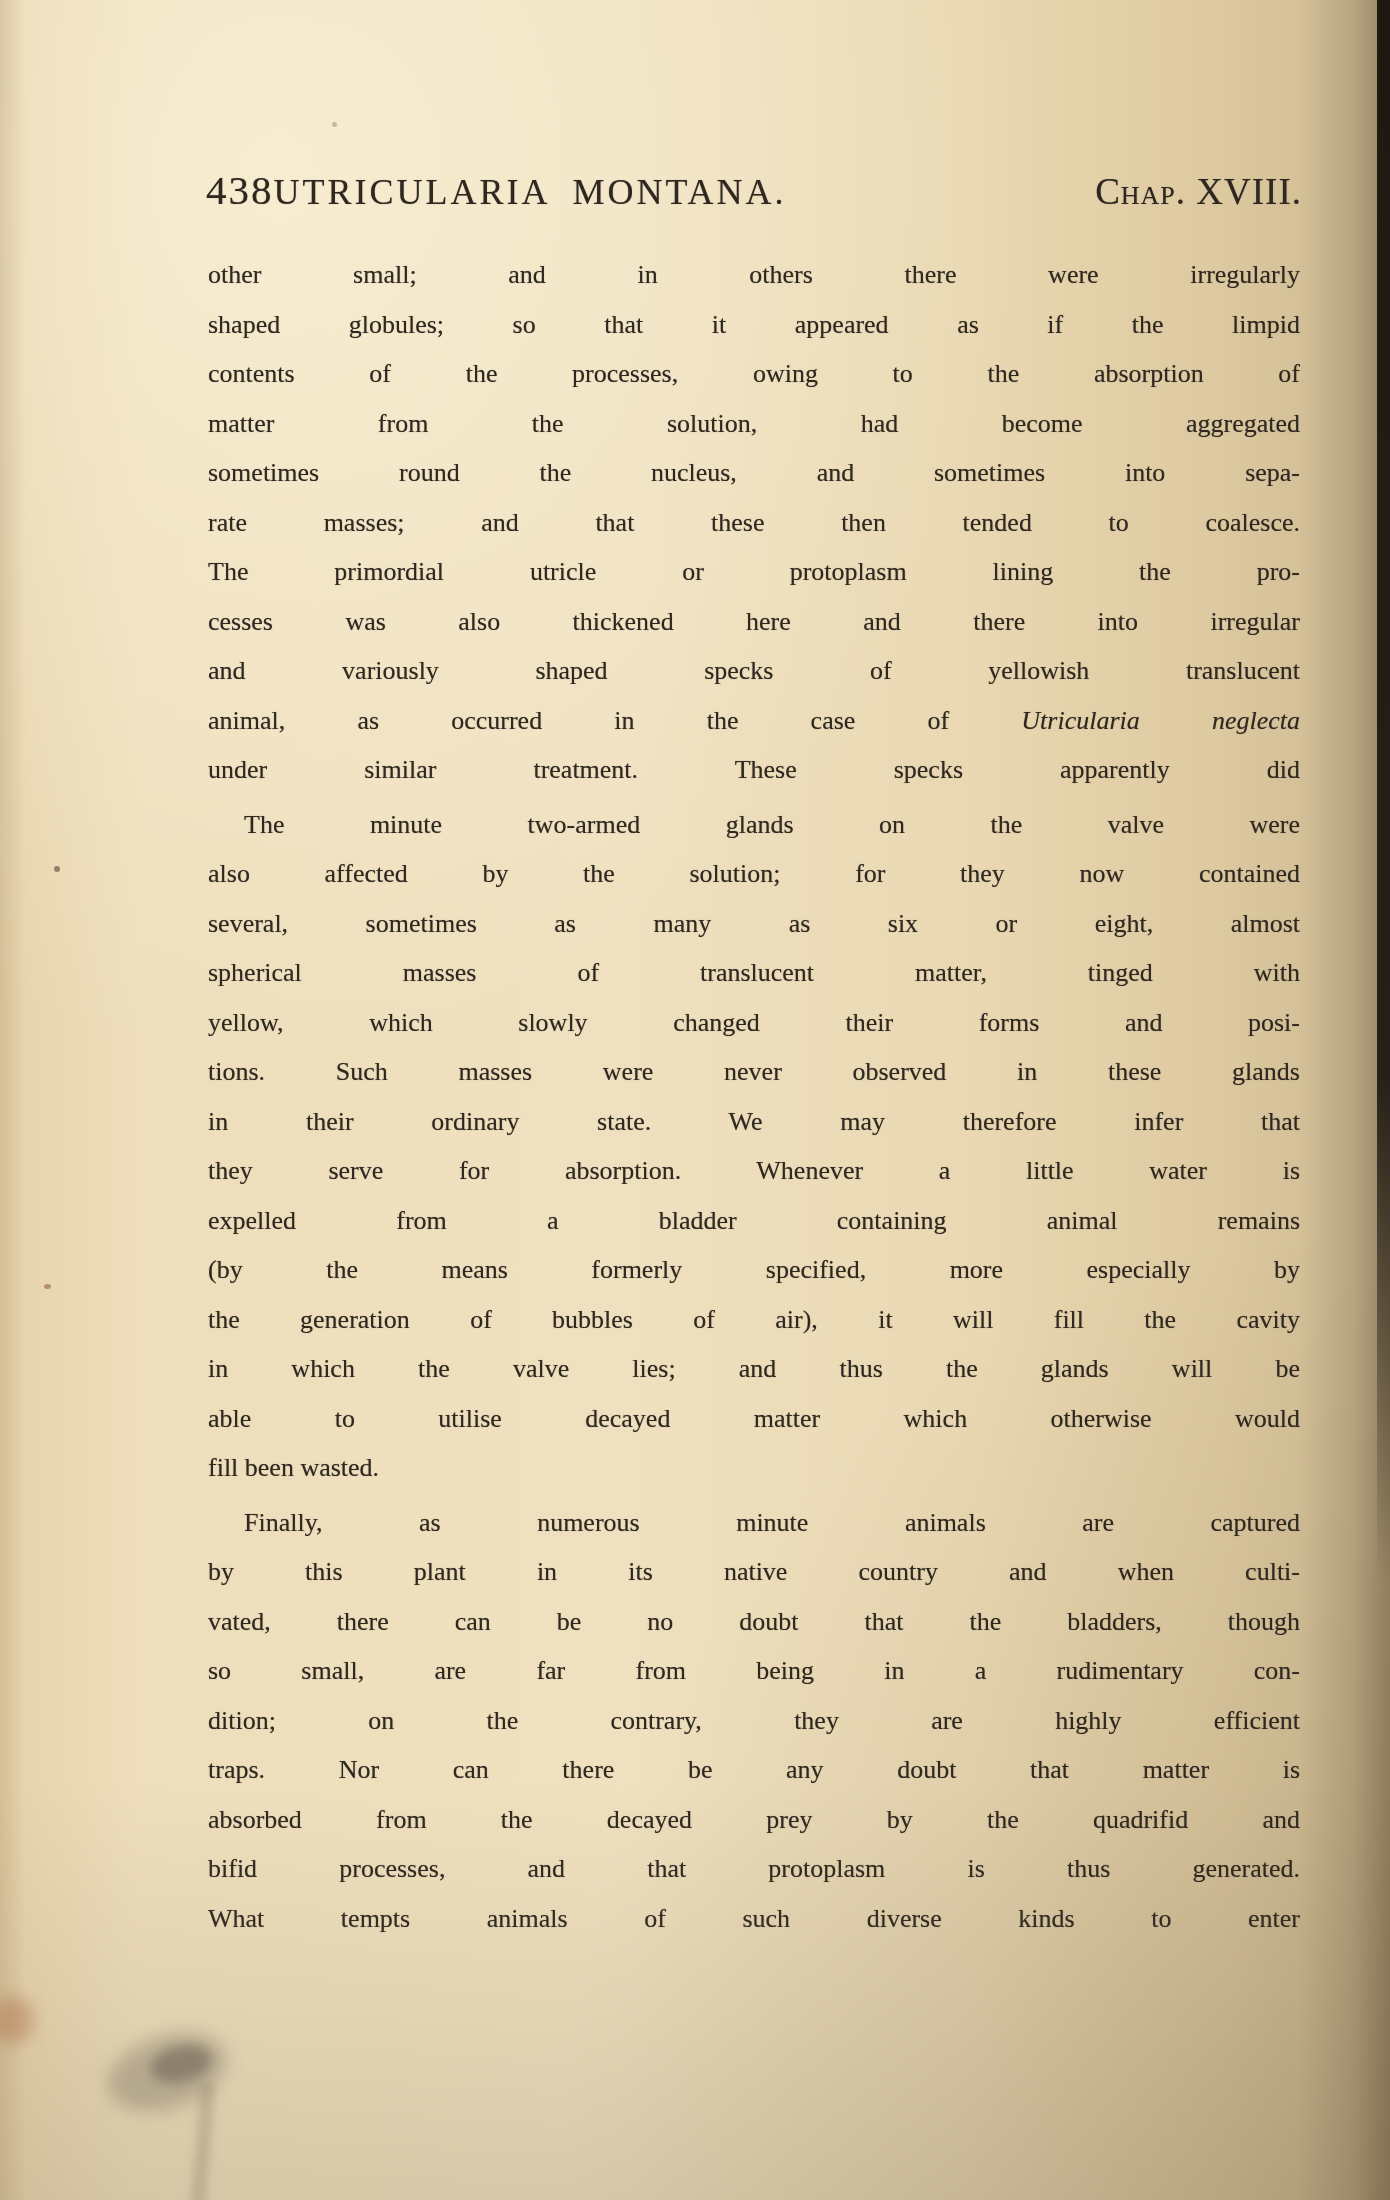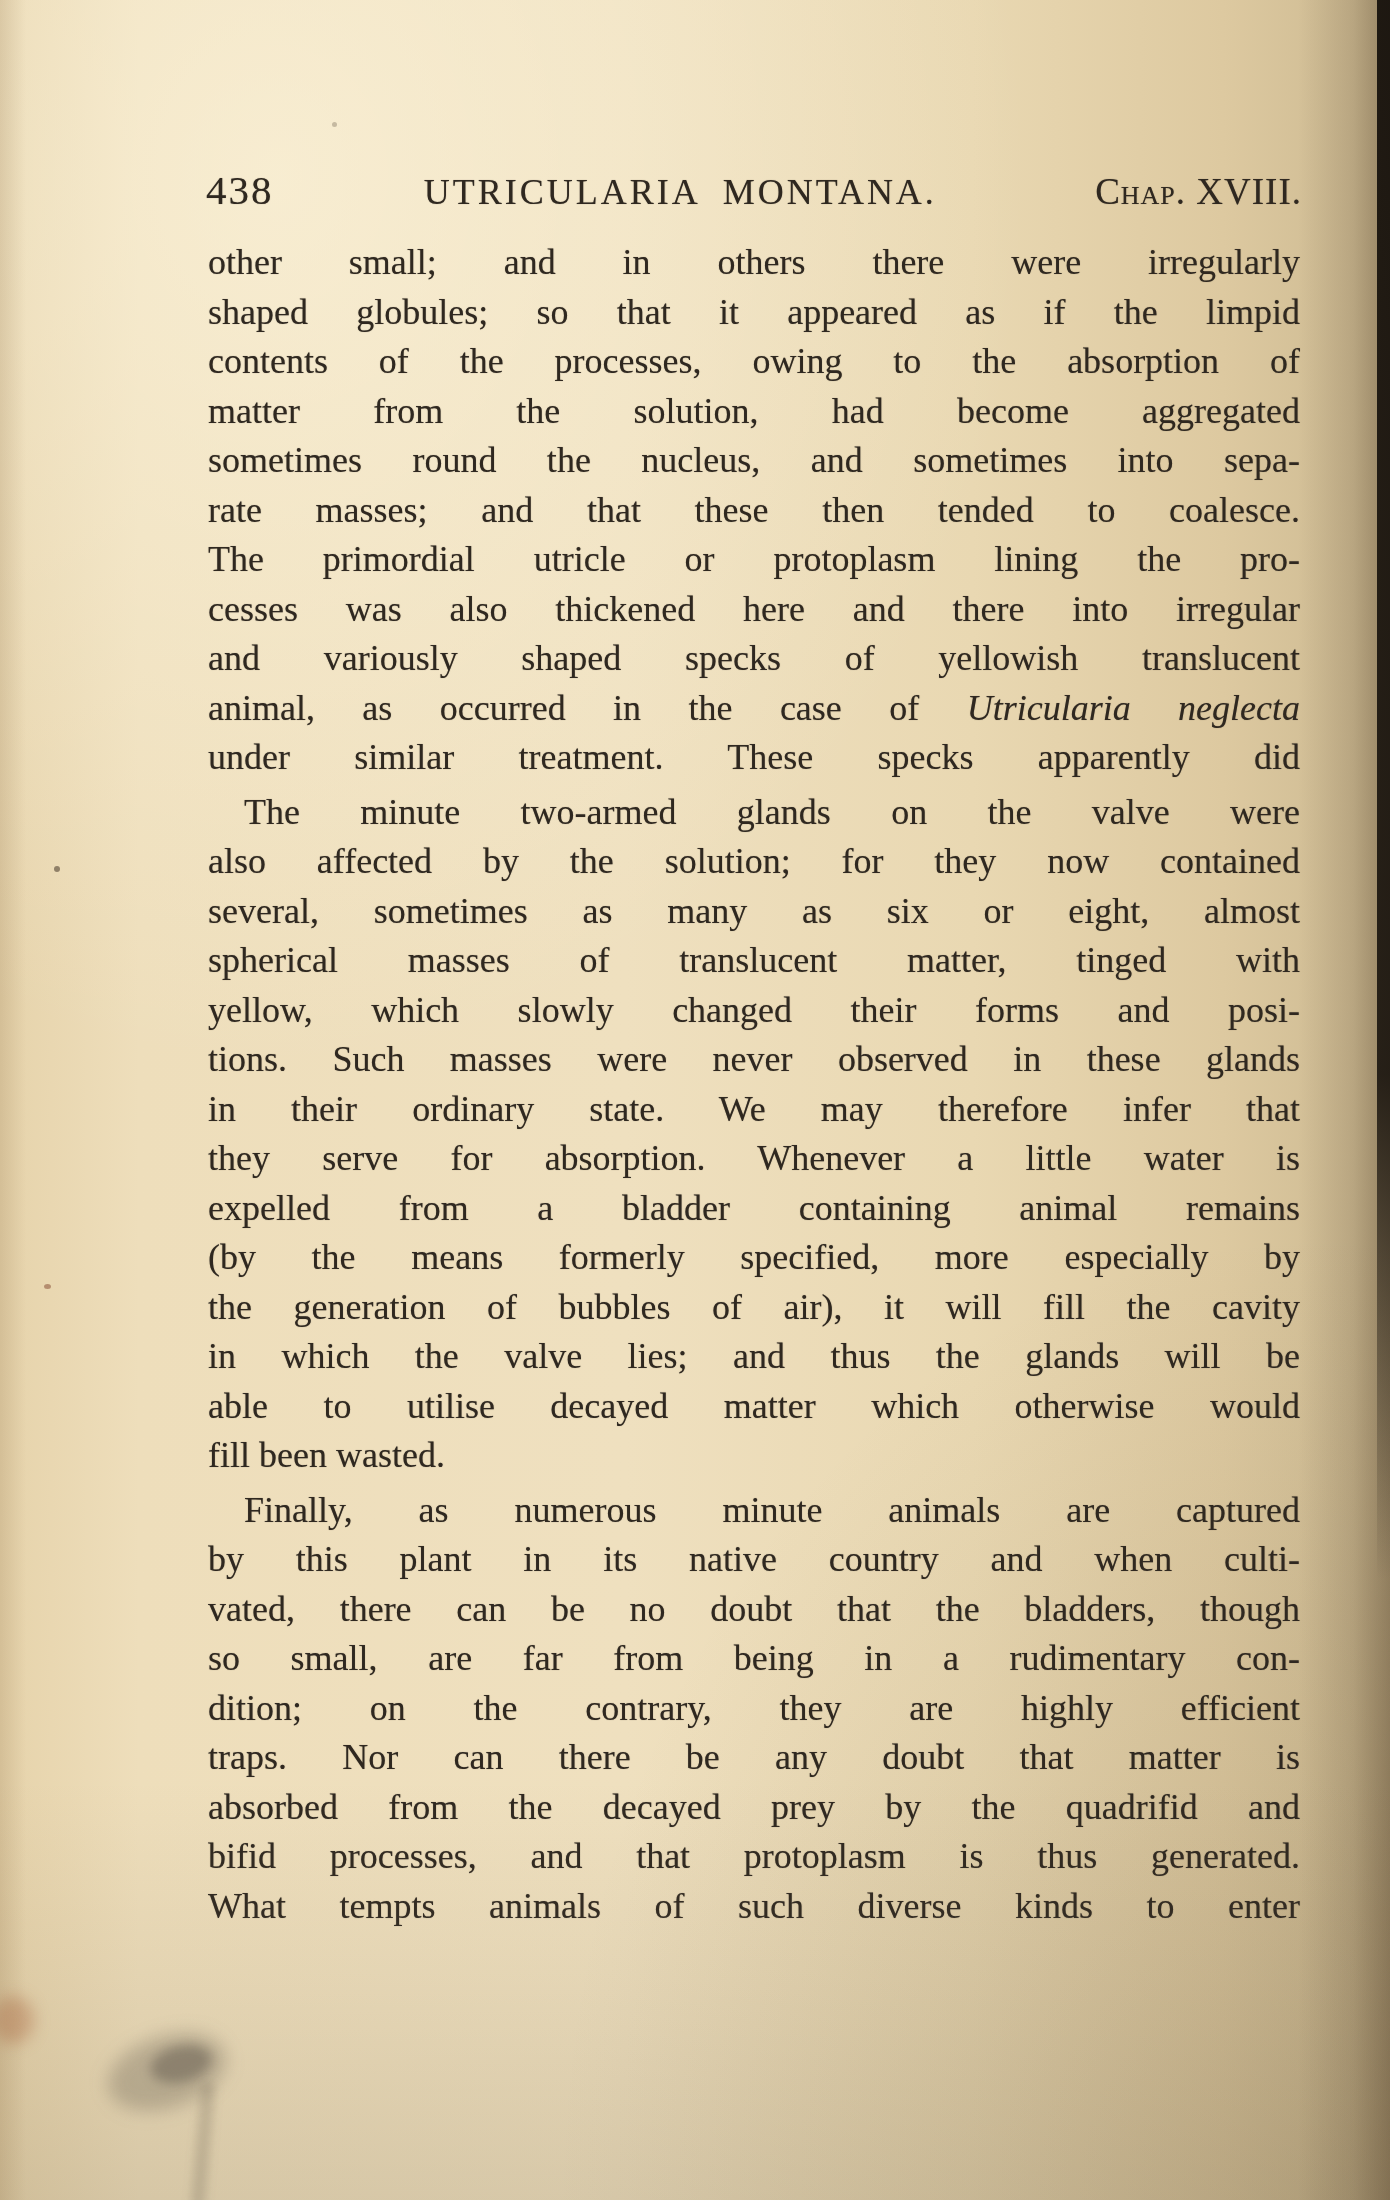--- a/index.html
+++ b/index.html
@@ -29,25 +29,25 @@
   .stain-red{position:absolute;left:-8px;top:1996px;width:42px;height:48px;border-radius:50%;
     background:rgba(160,82,42,.32);filter:blur(8px);}
   .speck{position:absolute;border-radius:50%;background:rgba(70,55,40,.55);}
   .speck.s1{left:54px;top:866px;width:6px;height:6px;}
   .speck.s2{left:44px;top:1284px;width:7px;height:5px;background:rgba(130,70,45,.5);}
   .speck.s3{left:332px;top:122px;width:5px;height:5px;opacity:.5;}
 
   .header{position:absolute;top:166px;left:206px;width:1096px;display:flex;align-items:baseline;
     text-shadow:0 0 1px rgba(47,40,32,.45);}
   .page-num{font-size:41px;letter-spacing:2px;}
-  .running-title{flex:1;text-align:center;font-size:36px;letter-spacing:3px;word-spacing:12px;}
+  .running-title{flex:1;font-size:36px;letter-spacing:3px;word-spacing:12px;}
   .chap{font-size:37px;font-variant:small-caps;letter-spacing:1px;margin-left:8px;}
 
-  .body-text{position:absolute;top:238px;left:208px;width:1092px;
-    font-size:36px;line-height:49.5px;
+  .body-text{position:absolute;top:250px;left:208px;width:1092px;
+    font-size:26px;line-height:49.5px;
     text-shadow:0 0 1px rgba(47,40,32,.45);}
   .para + .para{margin-top:5px;}
   .line{text-align:justify;text-align-last:justify;-moz-text-align-last:justify;}
   .line--end{text-align-last:left;-moz-text-align-last:left;}
   .para.indent .line:first-child{text-indent:36px;}
   .italic{font-style:italic;}
 </style>
 </head>
 <body>
 

